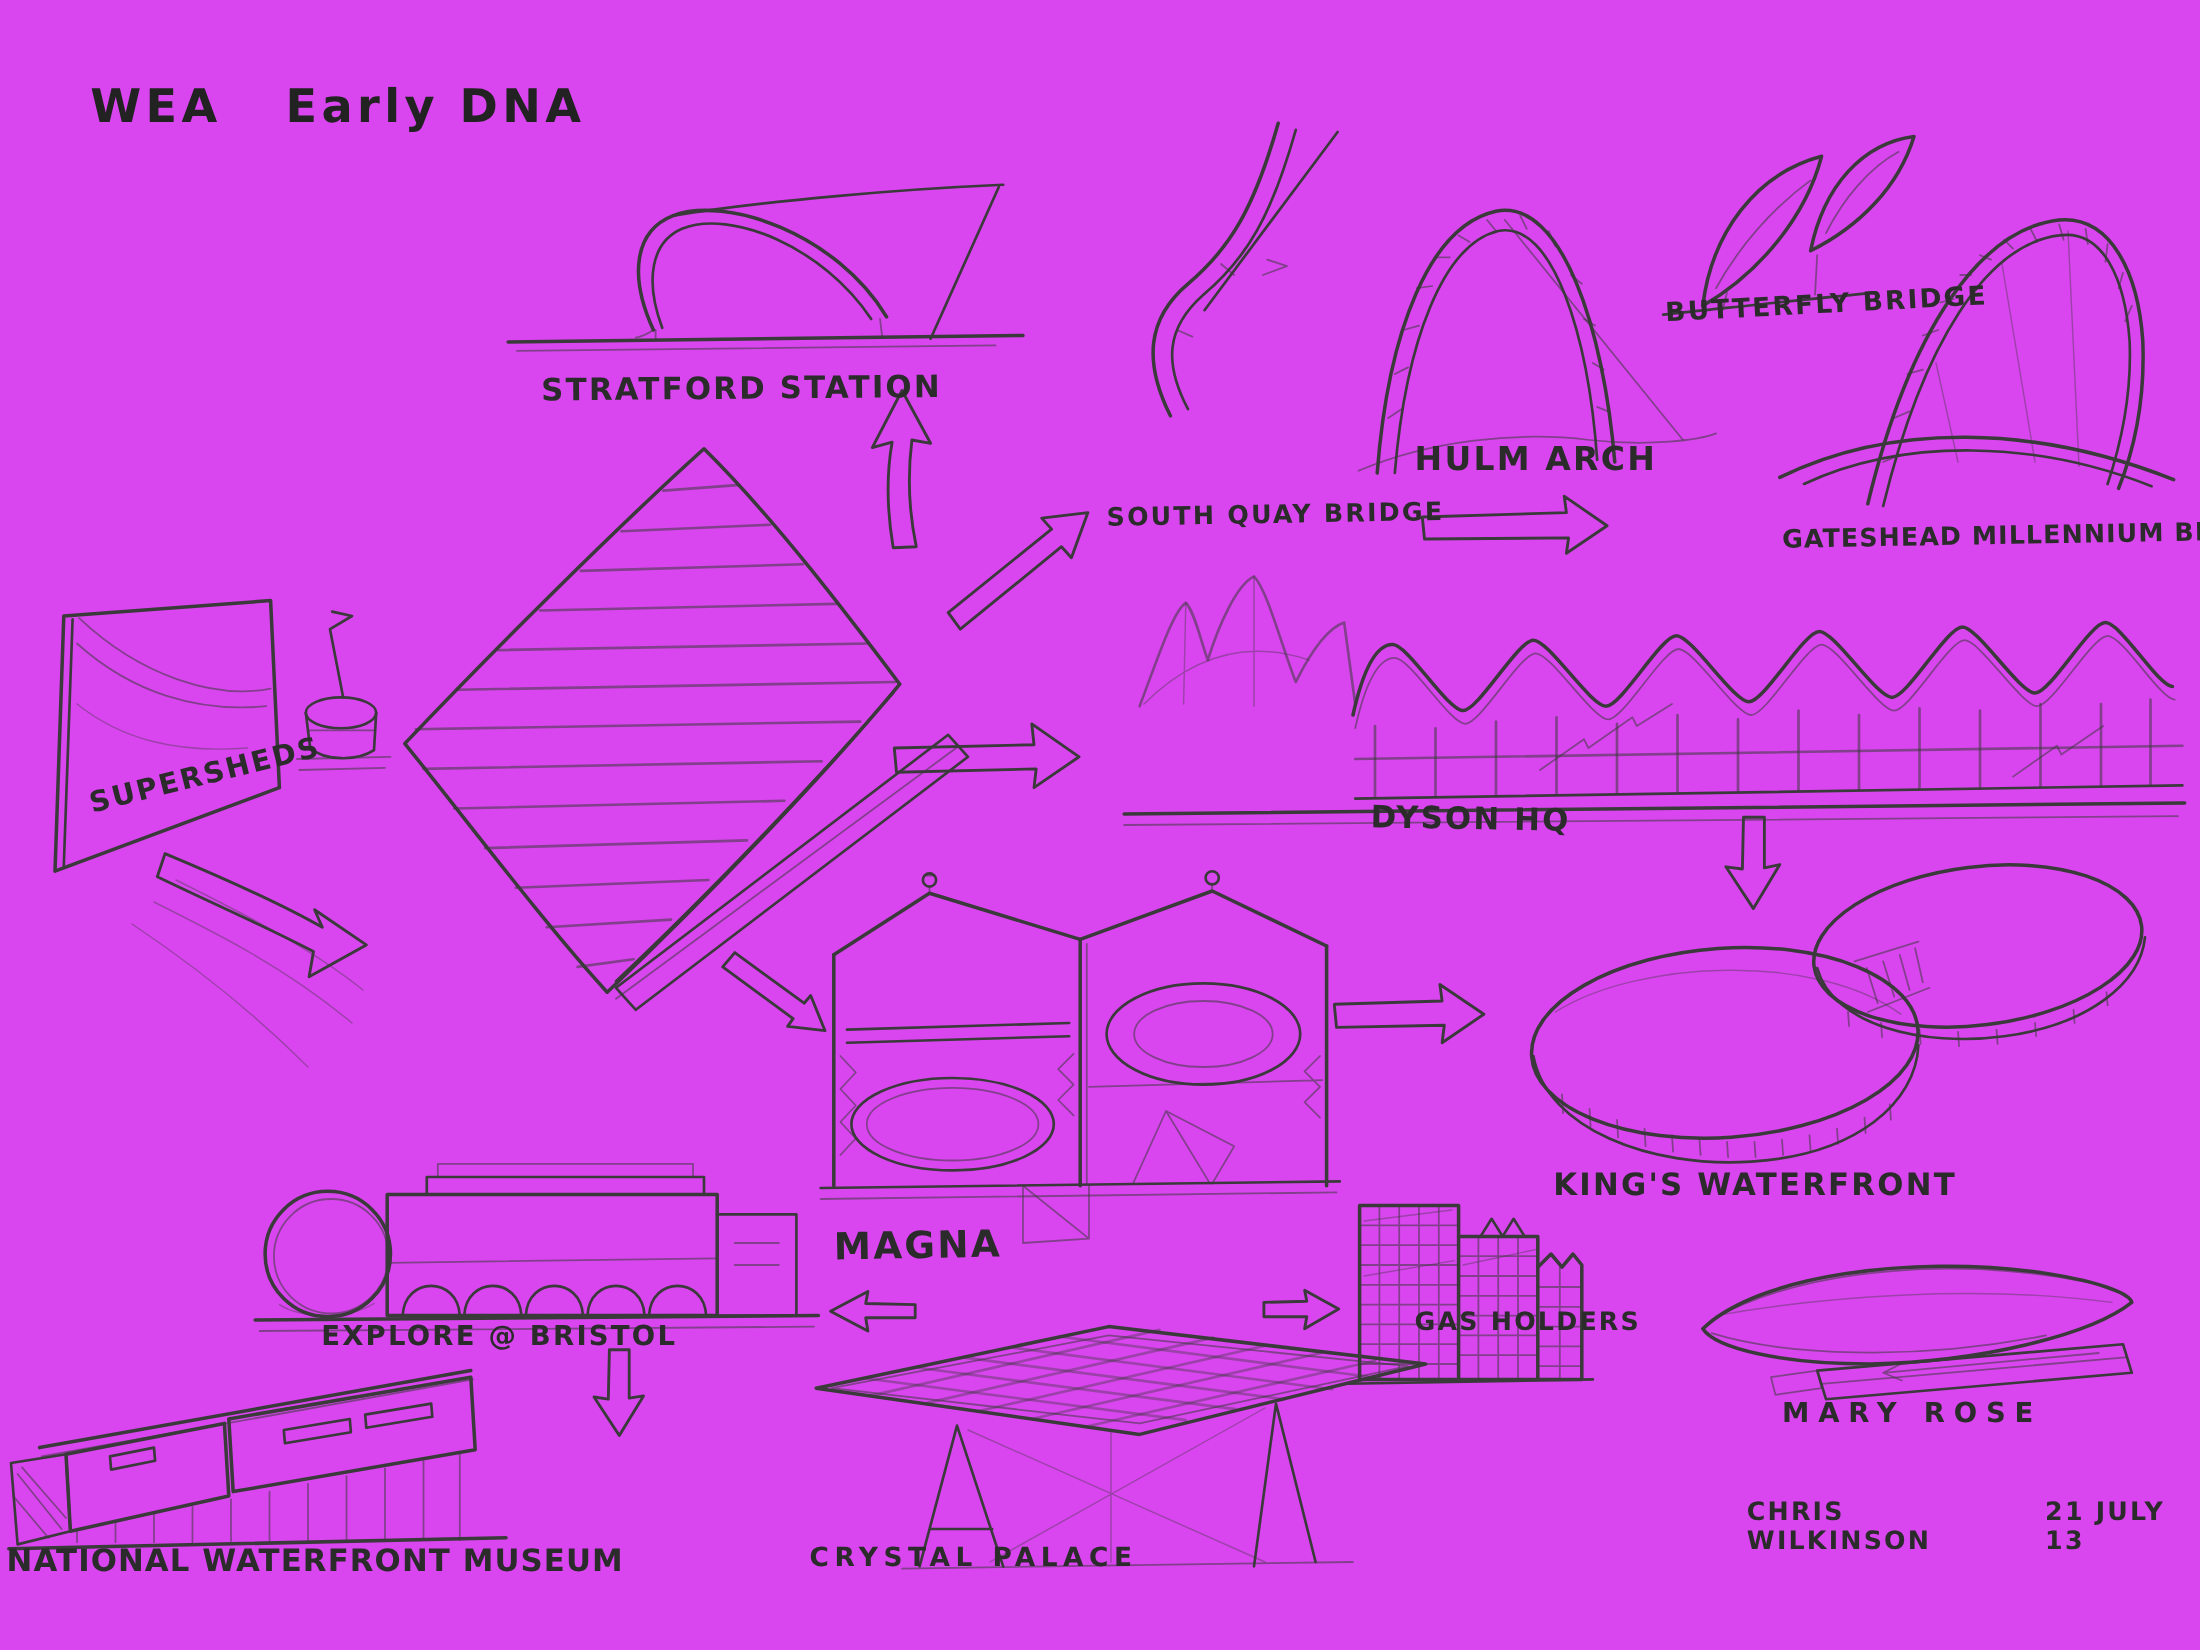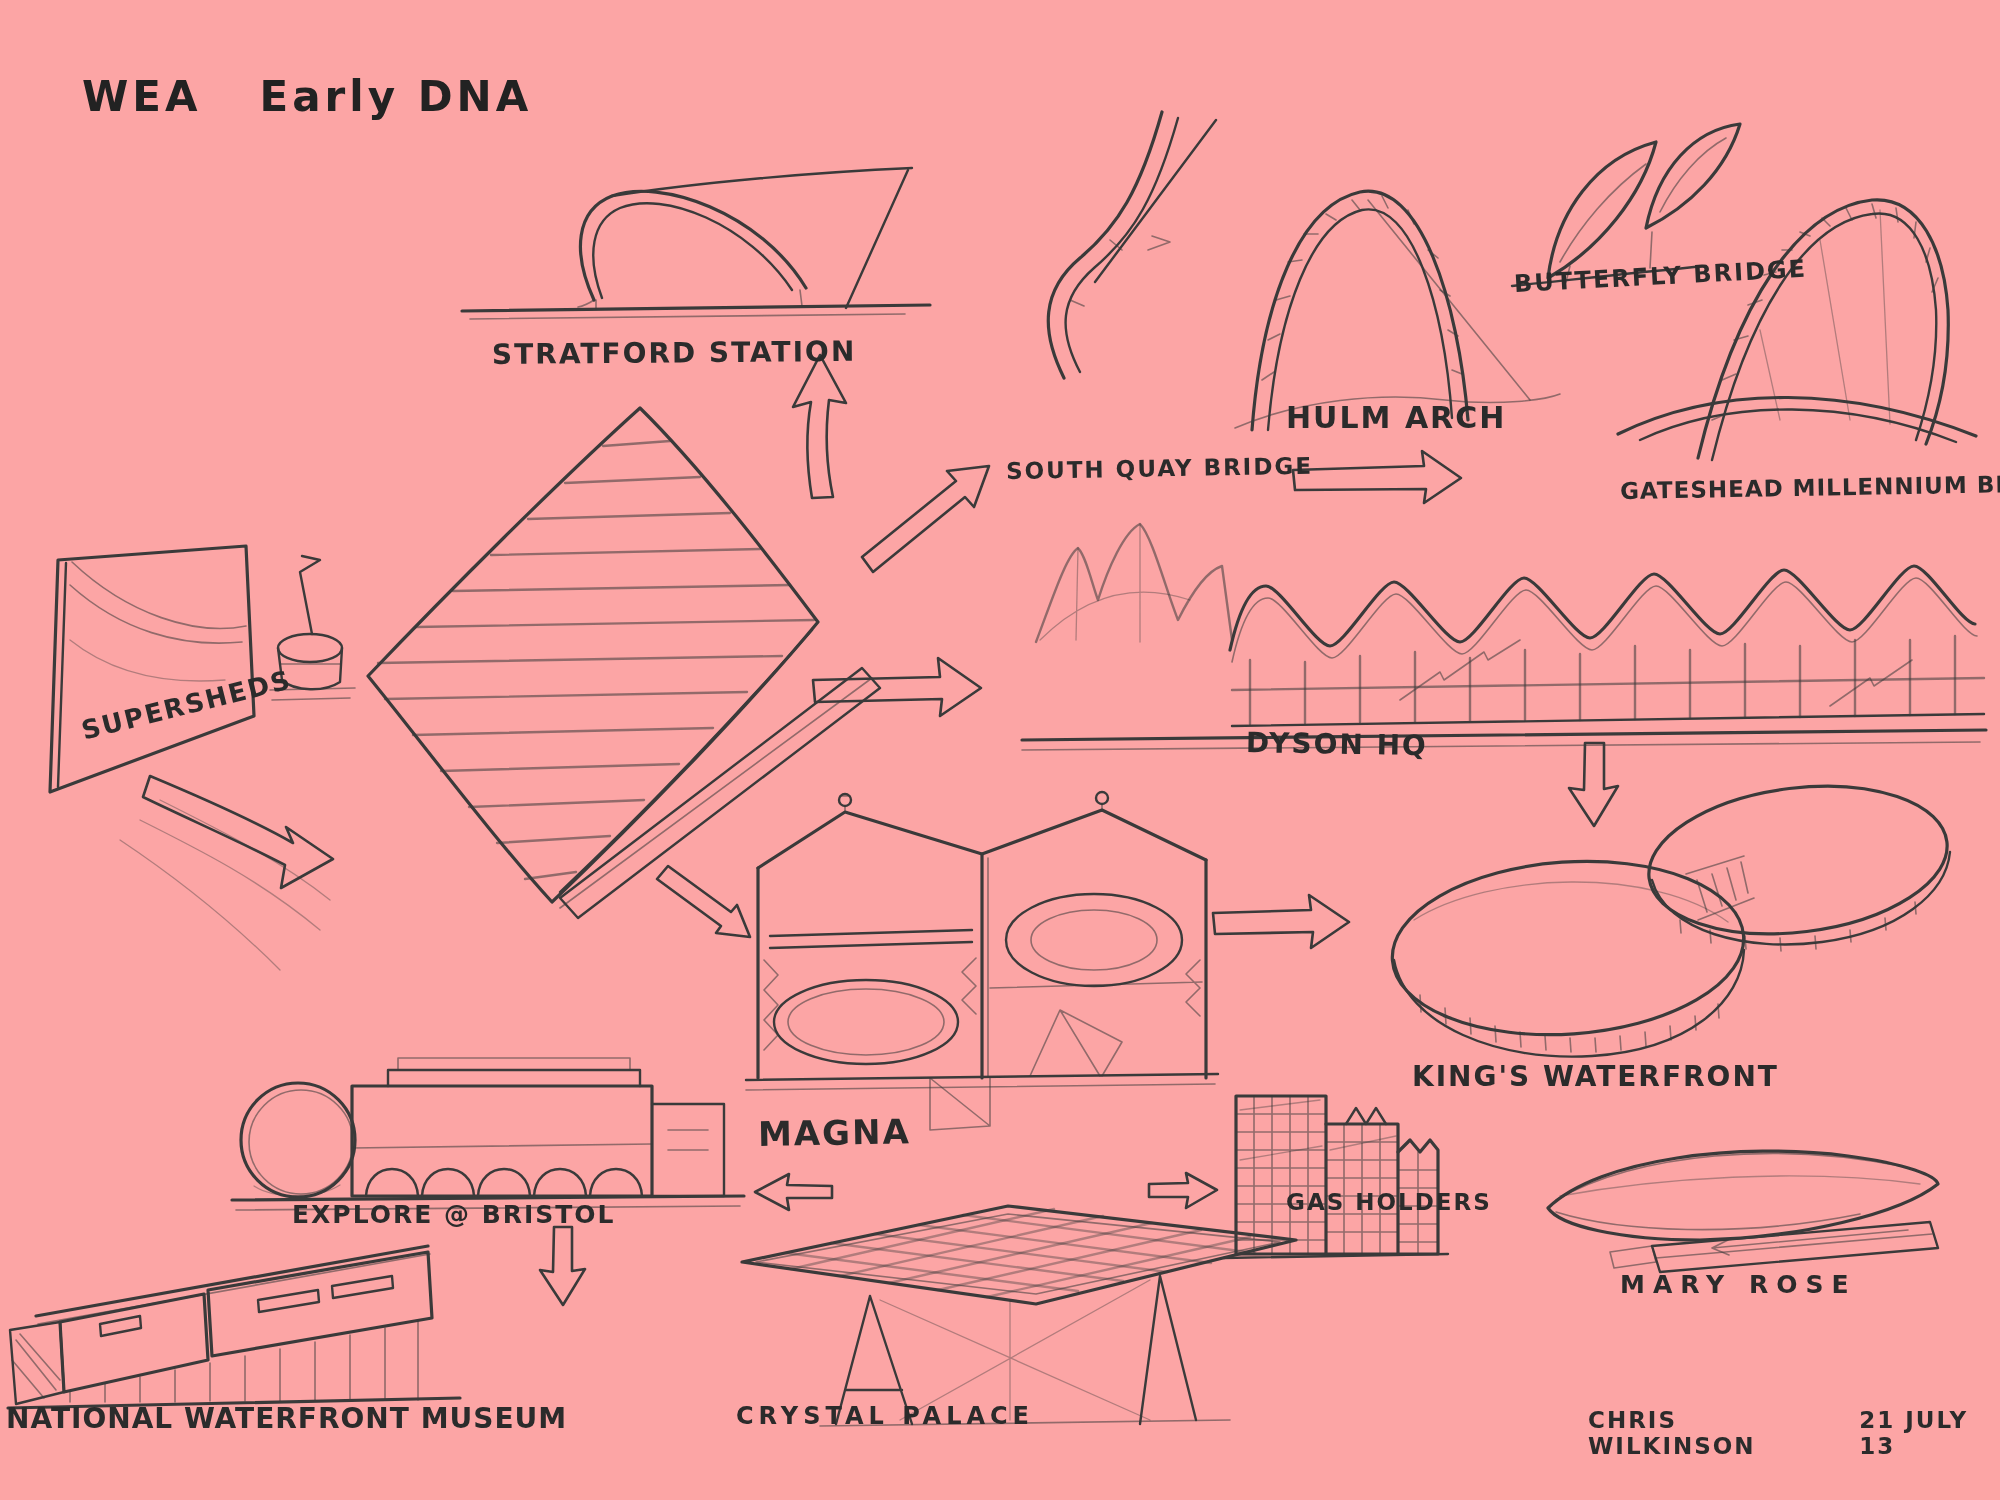--- a/index.html
+++ b/index.html
@@ -1,29 +1,29 @@
 <!DOCTYPE html>
 <html><head>
 <meta charset="utf-8">
 <style>
   html,body{margin:0;padding:0;background:#ffffff;}
-  .canvas{position:relative;width:2000px;height:1500px;background:#fca5a5;overflow:hidden;
+  .canvas{position:relative;width:2000px;height:1500px;background:#d946ef;overflow:hidden;
           font-family:"DejaVu Sans",sans-serif;}
   .art{position:absolute;left:0;top:0;}
   .art path,.art line,.art ellipse,.art circle,.art polyline{fill:none;stroke:#3a3a3a;
         stroke-width:2.4;stroke-linecap:round;stroke-linejoin:round;}
   .art .hv{stroke-width:3.2;}
   .art .lt{stroke-width:1.6;stroke-opacity:.55;}
   .art .xlt{stroke-width:1.3;stroke-opacity:.38;}
   .art .arrow{stroke-width:2.6;}
   .label{position:absolute;font-weight:bold;color:#2b2b2b;letter-spacing:2px;
          white-space:nowrap;transform-origin:left center;}
   .title{position:absolute;left:82px;top:72px;display:flex;gap:58px;font-size:42px;
          font-weight:bold;color:#222;letter-spacing:4px;}
-  .signature{position:absolute;left:1588px;top:1407px;display:flex;gap:29px;font-size:23px;
+  .signature{position:absolute;left:1588px;top:1362px;display:flex;gap:29px;font-size:23px;
          font-weight:bold;color:#2b2b2b;letter-spacing:2px;}
 </style>
 </head>
 <body>
 
 <div class="canvas">
 
 <svg class="art" viewBox="0 0 2000 1500" width="2000" height="1500">
 
   <g>

